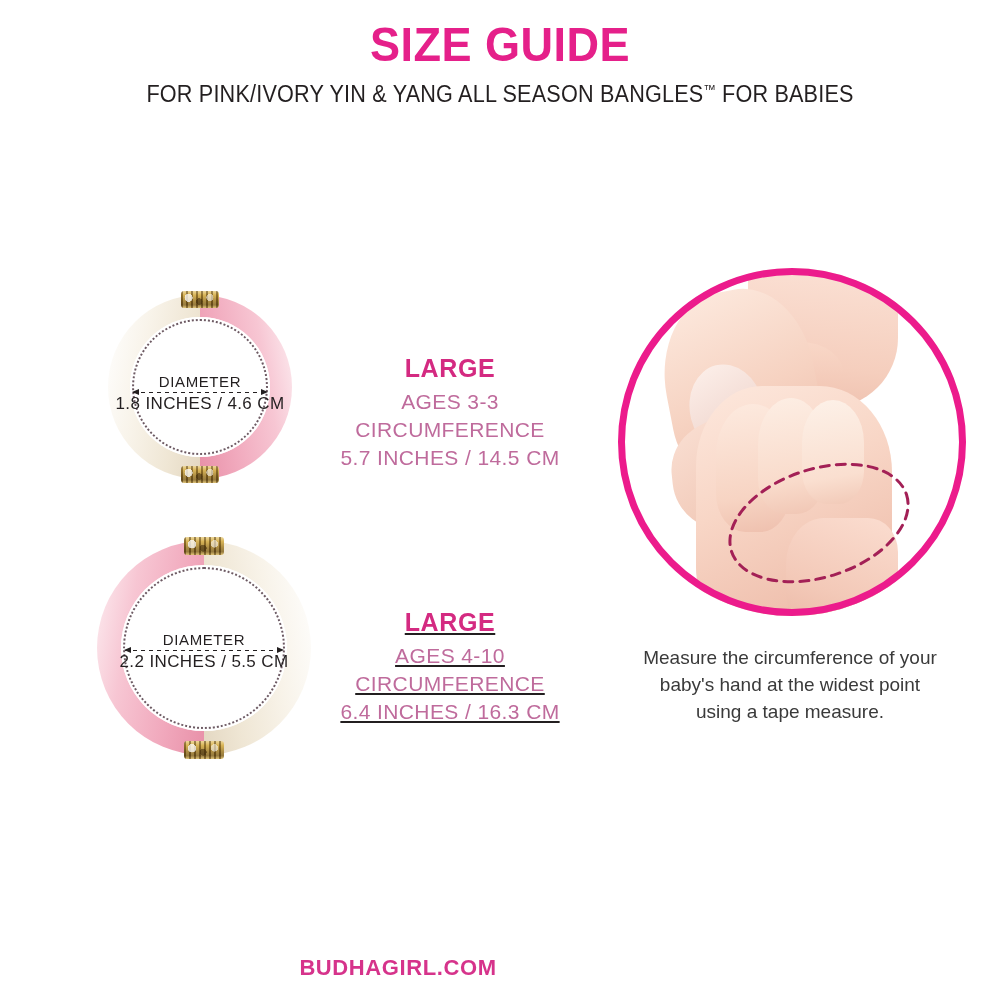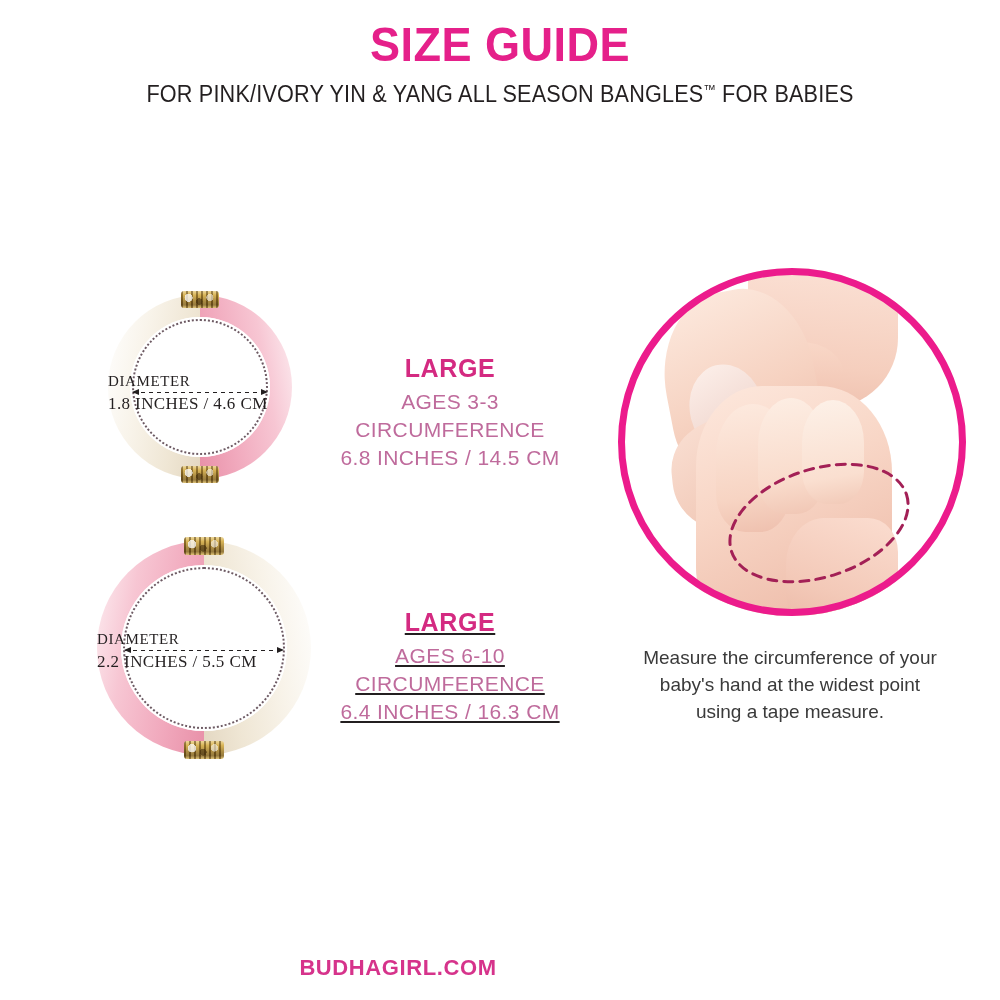--- a/index.html
+++ b/index.html
@@ -115,22 +115,22 @@
       radial-gradient(circle at 76% 38%, rgba(255,255,255,.55) 0 11%, transparent 12%),
       repeating-linear-gradient(90deg, rgba(90,65,20,.55) 0 2px, rgba(230,200,120,.35) 2px 5px),
       linear-gradient(180deg, #f2e0ab 0%, #cfa845 25%, #8a6a26 60%, #6b5120 82%, #e0c478 100%);
     border-radius: 3px;
   }
   
   .dim {
     position: absolute;
     left: 0;
     width: 100%;
+    text-align: center;
     pointer-events: none;
-    font-family: Liberation Serif, serif;
   }
   .dim-label {
     font-size: 15px;
     letter-spacing: 0.6px;
     color: #231f20;
     white-space: nowrap;
   }
   .dim-line {
     position: relative;
     height: 1px;
@@ -332,21 +332,21 @@
       <div class="dim-line" style="width:134px;"></div>
       <div class="dim-value">1.8 INCHES / 4.6 CM</div>
     </div>
   </div>
 </div>
 
 <div class="size-block" style="left:285px; top:352px;">
   <div class="size-name">LARGE</div>
   <div class="size-line">AGES 3-3</div>
   <div class="size-line">CIRCUMFERENCE</div>
-  <div class="size-line">6.8 INCHES / 14.5 CM</div>
+  <div class="size-line">5.7 INCHES / 14.5 CM</div>
 </div>
 
 <div class="bangle-wrap" style="left:97px; top:541px;">
   <div class="bangle" style="width:214px; height:214px;">
     <div class="ring">
       <div class="half left pink l"></div>
       <div class="half right ivory r"></div>
     </div>
     <div class="hole" style="left:24px; top:24px; width:166px; height:166px;"></div>
     <div class="dots" style="left:26px; top:26px; width:162px; height:162px;"></div>
@@ -359,21 +359,21 @@
     <div class="dim" style="top:90px;">
       <div class="dim-label">DIAMETER</div>
       <div class="dim-line" style="width:158px;"></div>
       <div class="dim-value">2.2 INCHES / 5.5 CM</div>
     </div>
   </div>
 </div>
 
 <div class="size-block" style="left:285px; top:606px;text-decoration:underline;">
   <div class="size-name">LARGE</div>
-  <div class="size-line">AGES 6-10</div>
+  <div class="size-line">AGES 4-10</div>
   <div class="size-line">CIRCUMFERENCE</div>
   <div class="size-line">6.4 INCHES / 16.3 CM</div>
 </div>
 
 <div id="photo-wrap">
   <div id="photo-clip">
     <div class="skin" id="adult-finger-back"></div>
     <div class="skin" id="adult-knuckle"></div>
     <div class="skin" id="adult-thumb"></div>
     <div class="skin" id="adult-nail"></div>

